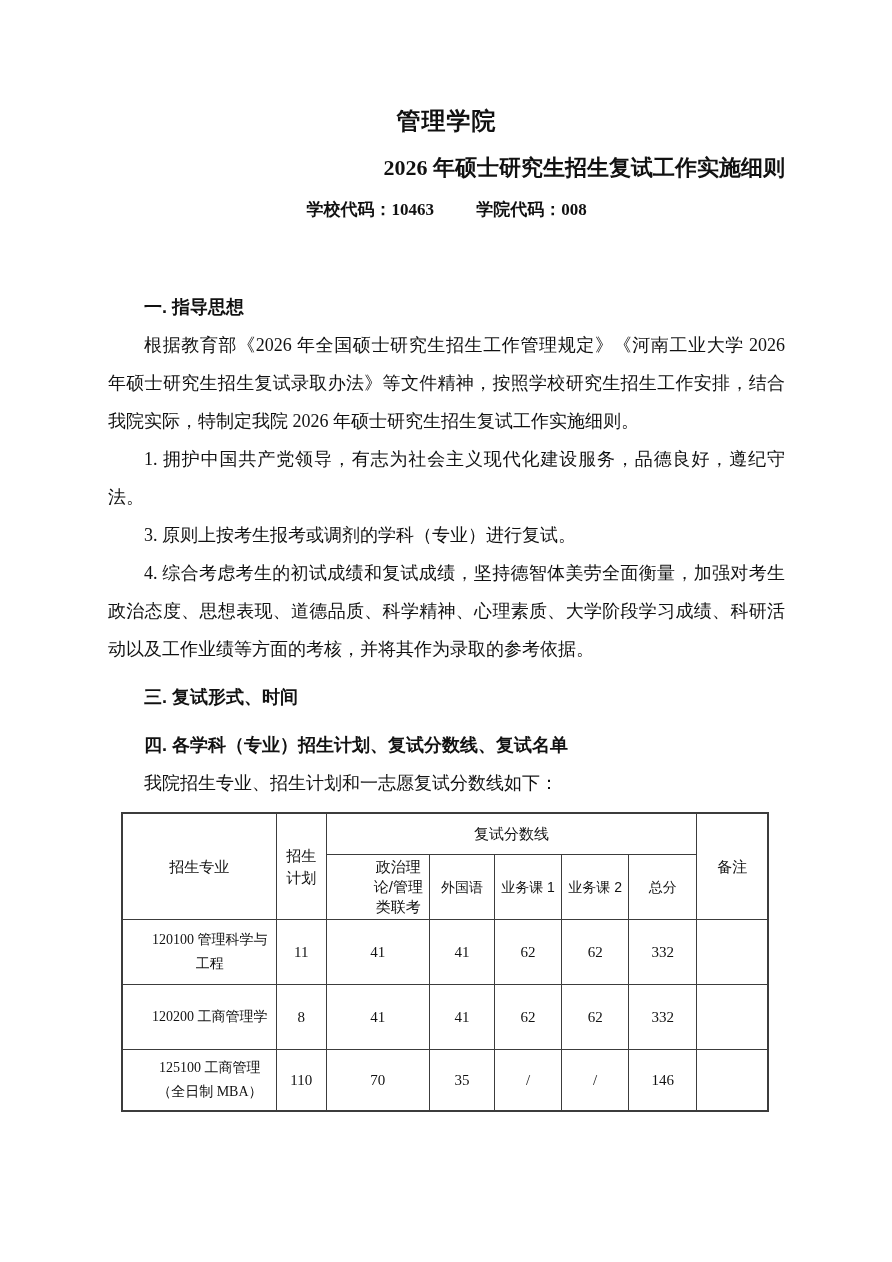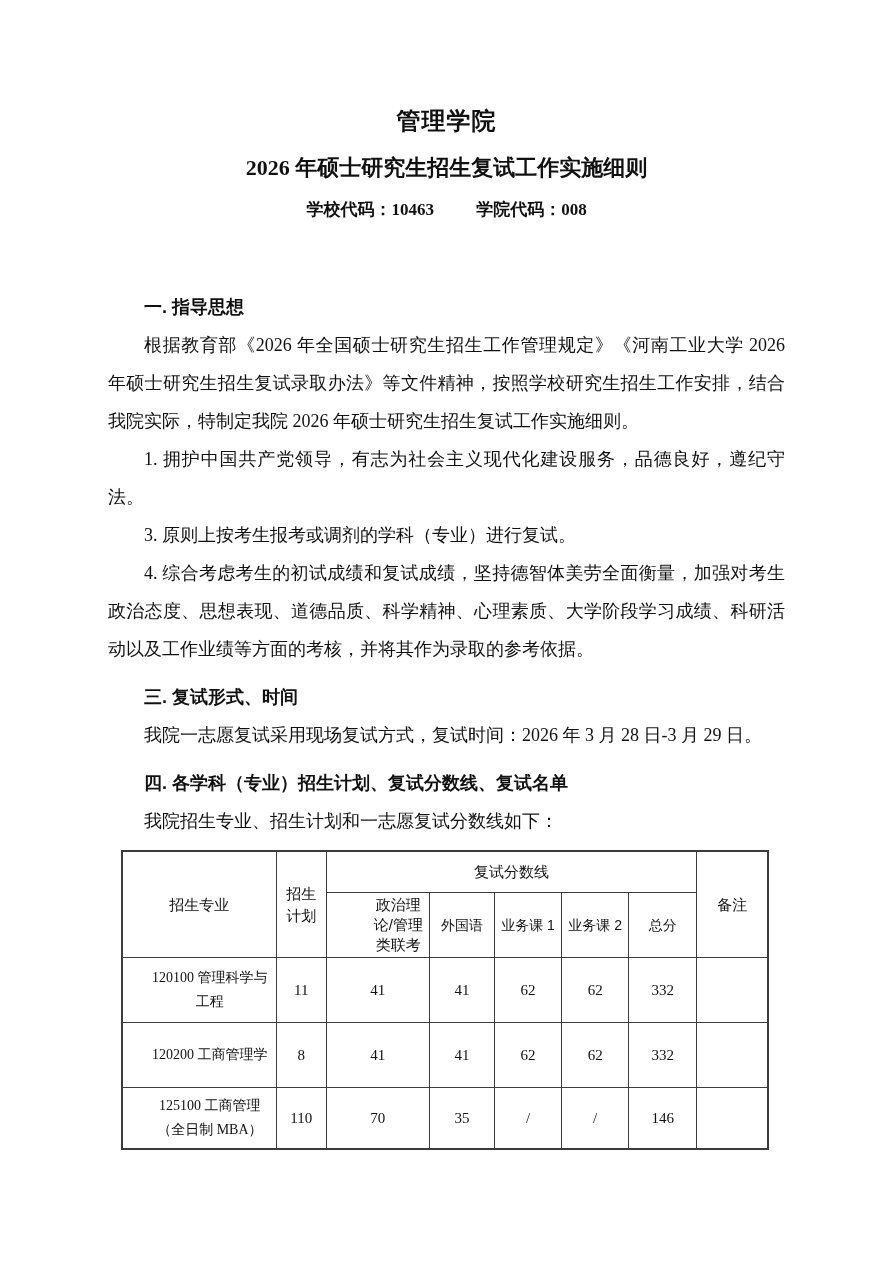--- a/index.html
+++ b/index.html
@@ -26,21 +26,21 @@
     line-height: 30px;
     font-weight: bold;
     text-align: center;
     letter-spacing: 1px;
   }
   .doc-subtitle {
     margin: 18px 0 0 0;
     font-size: 22px;
     line-height: 28px;
     font-weight: bold;
-    text-align: center;
+    text-align: right;
   }
   .code-line {
     margin: 16px 0 0 0;
     font-size: 17px;
     line-height: 24px;
     font-weight: bold;
     text-align: center;
   }
   .code-line .code-college {
     margin-left: 38px;
@@ -122,21 +122,20 @@
   <div class="body-text">
 
     <h3 class="sec-heading first">一. 指导思想</h3>
     <p class="para">根据教育部《2026 年全国硕士研究生招生工作管理规定》《河南工业大学 2026 年硕士研究生招生复试录取办法》等文件精神，按照学校研究生招生工作安排，结合我院实际，特制定我院 2026 年硕士研究生招生复试工作实施细则。</p>
 
     <p class="para">1. 拥护中国共产党领导，有志为社会主义现代化建设服务，品德良好，遵纪守法。</p>
     <p class="para">3. 原则上按考生报考或调剂的学科（专业）进行复试。</p>
     <p class="para">4. 综合考虑考生的初试成绩和复试成绩，坚持德智体美劳全面衡量，加强对考生政治态度、思想表现、道德品质、科学精神、心理素质、大学阶段学习成绩、科研活动以及工作业绩等方面的考核，并将其作为录取的参考依据。</p>
 
     <h3 class="sec-heading">三. 复试形式、时间</h3>
-    <p class="para">我院一志愿复试采用现场复试方式，复试时间：2026 年 3 月 28 日-3 月 29 日。</p>
 
     <h3 class="sec-heading">四. 各学科（专业）招生计划、复试分数线、复试名单</h3>
     <p class="para">我院招生专业、招生计划和一志愿复试分数线如下：</p>
 
     <table class="score-table">
       <colgroup>
         <col style="width:154px">
         <col style="width:50px">
         <col style="width:103px">
         <col style="width:65px">

